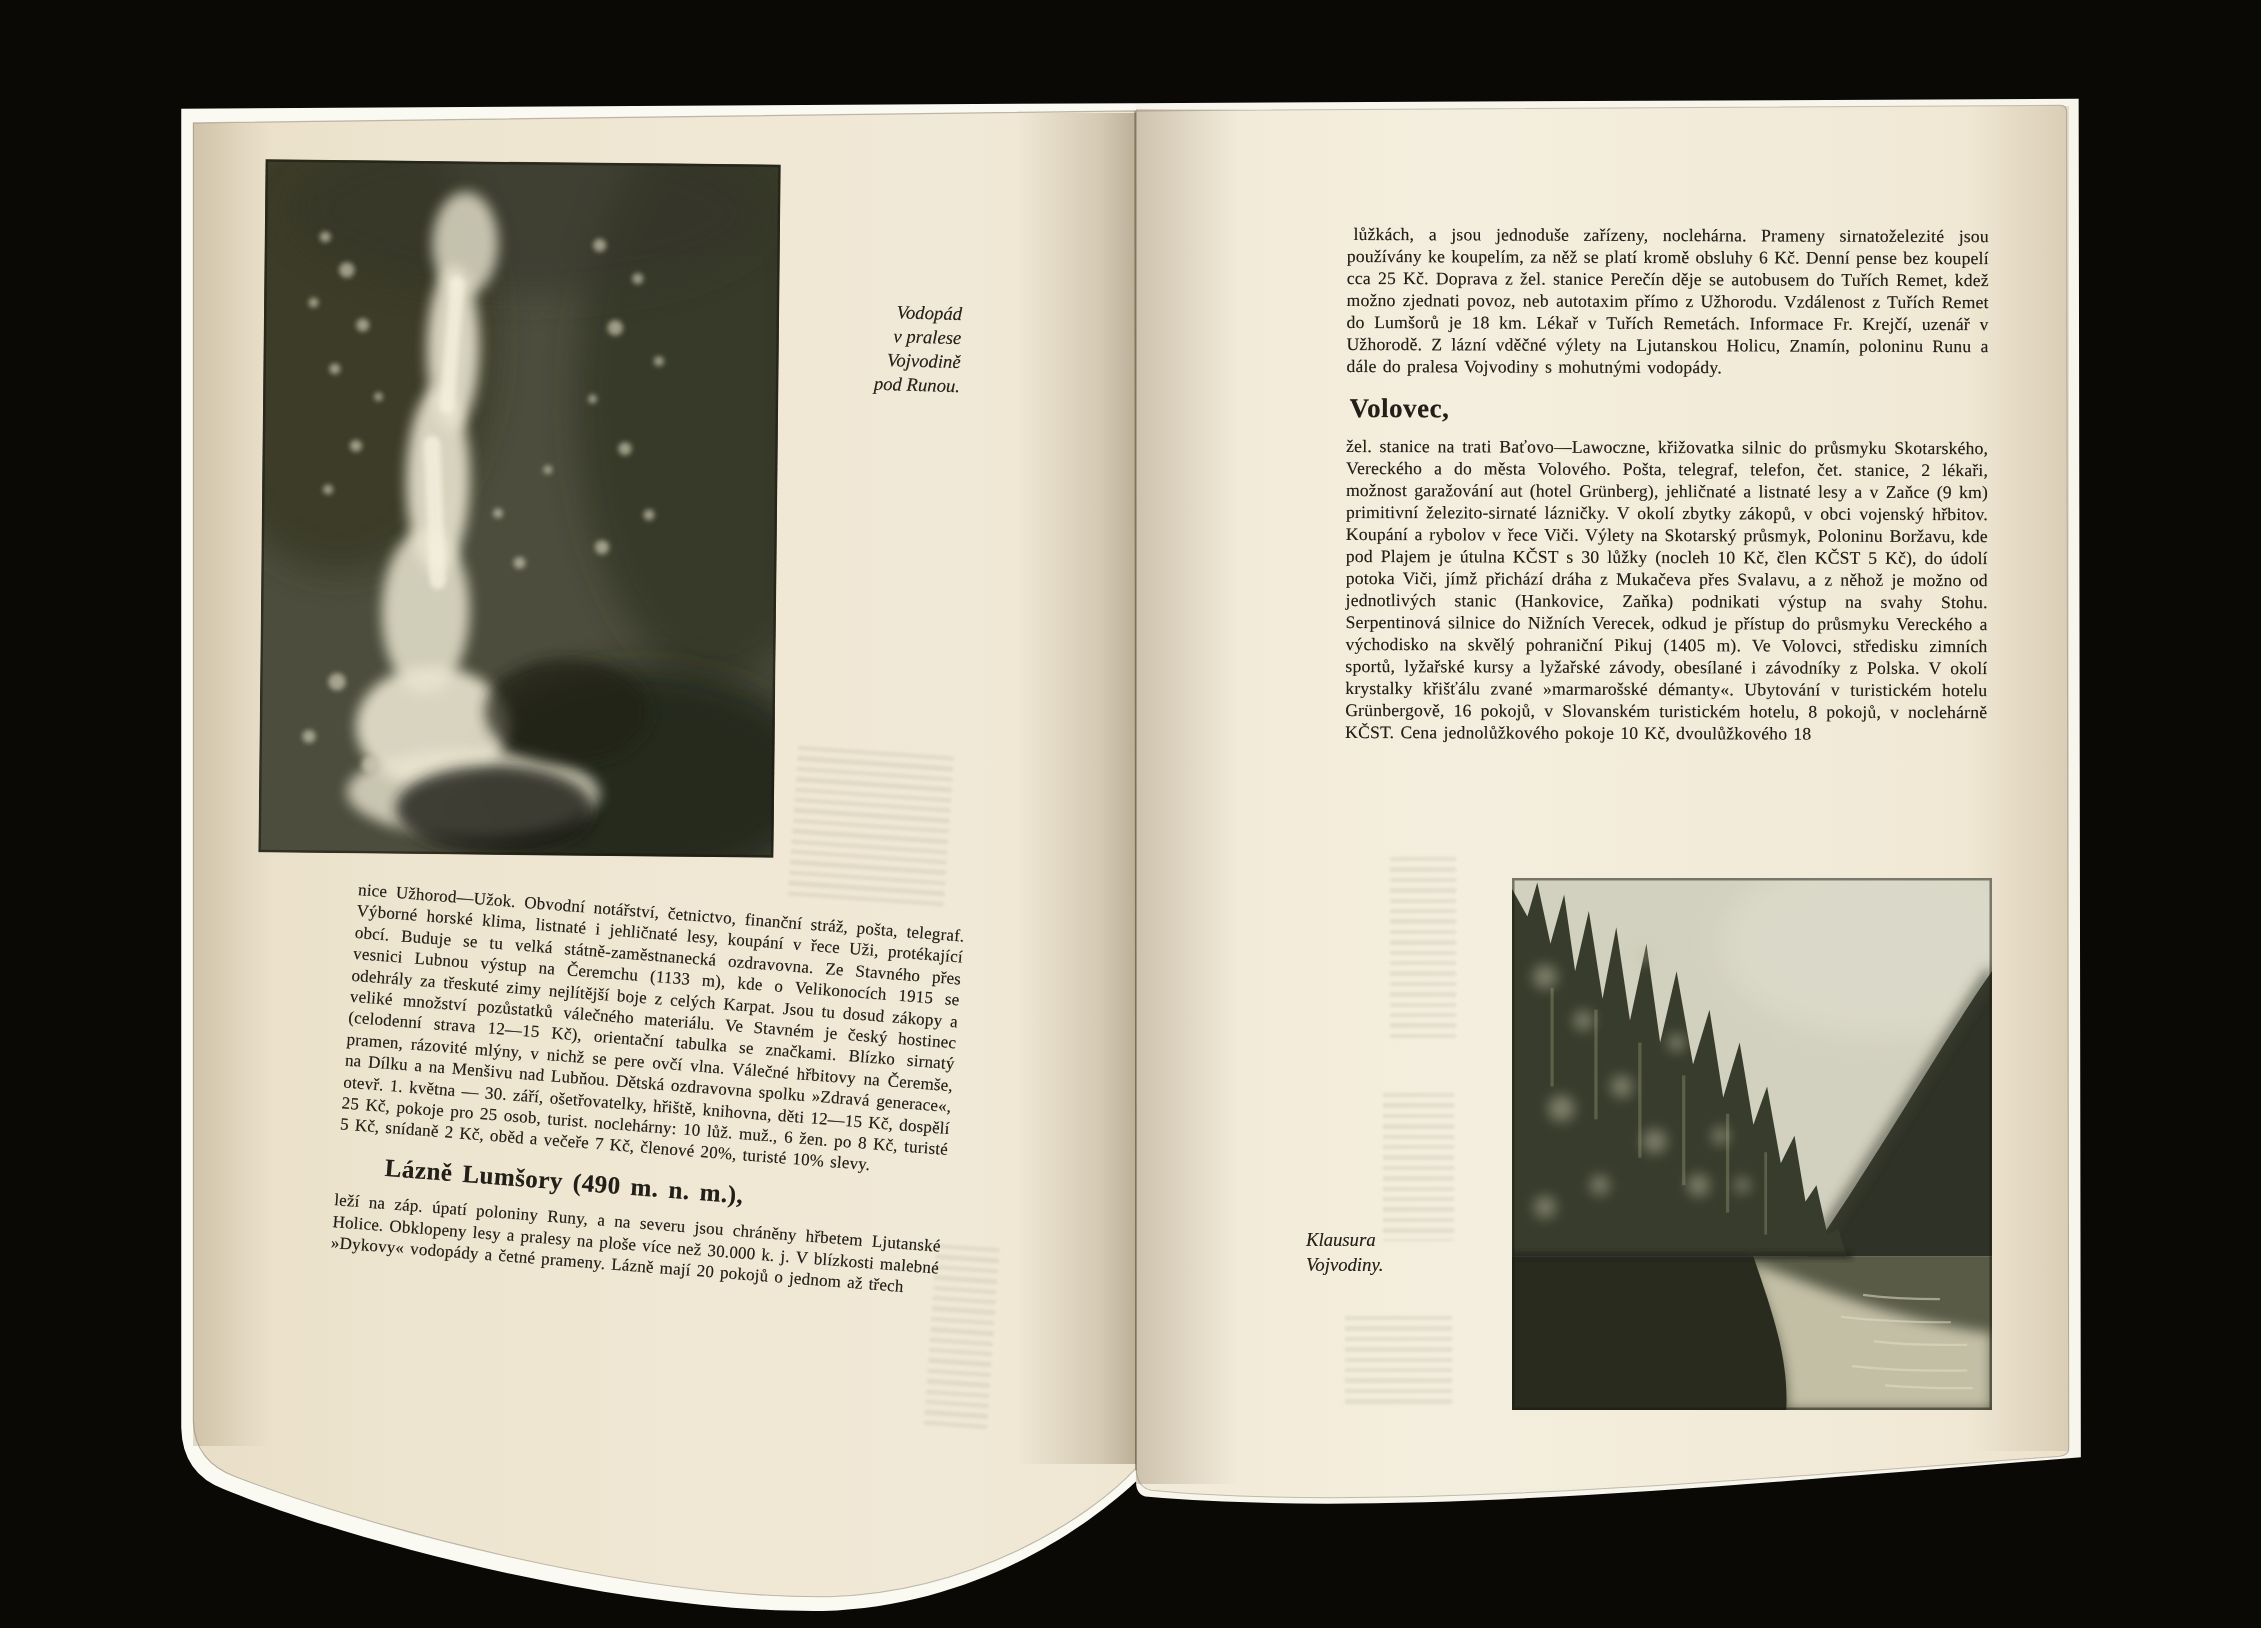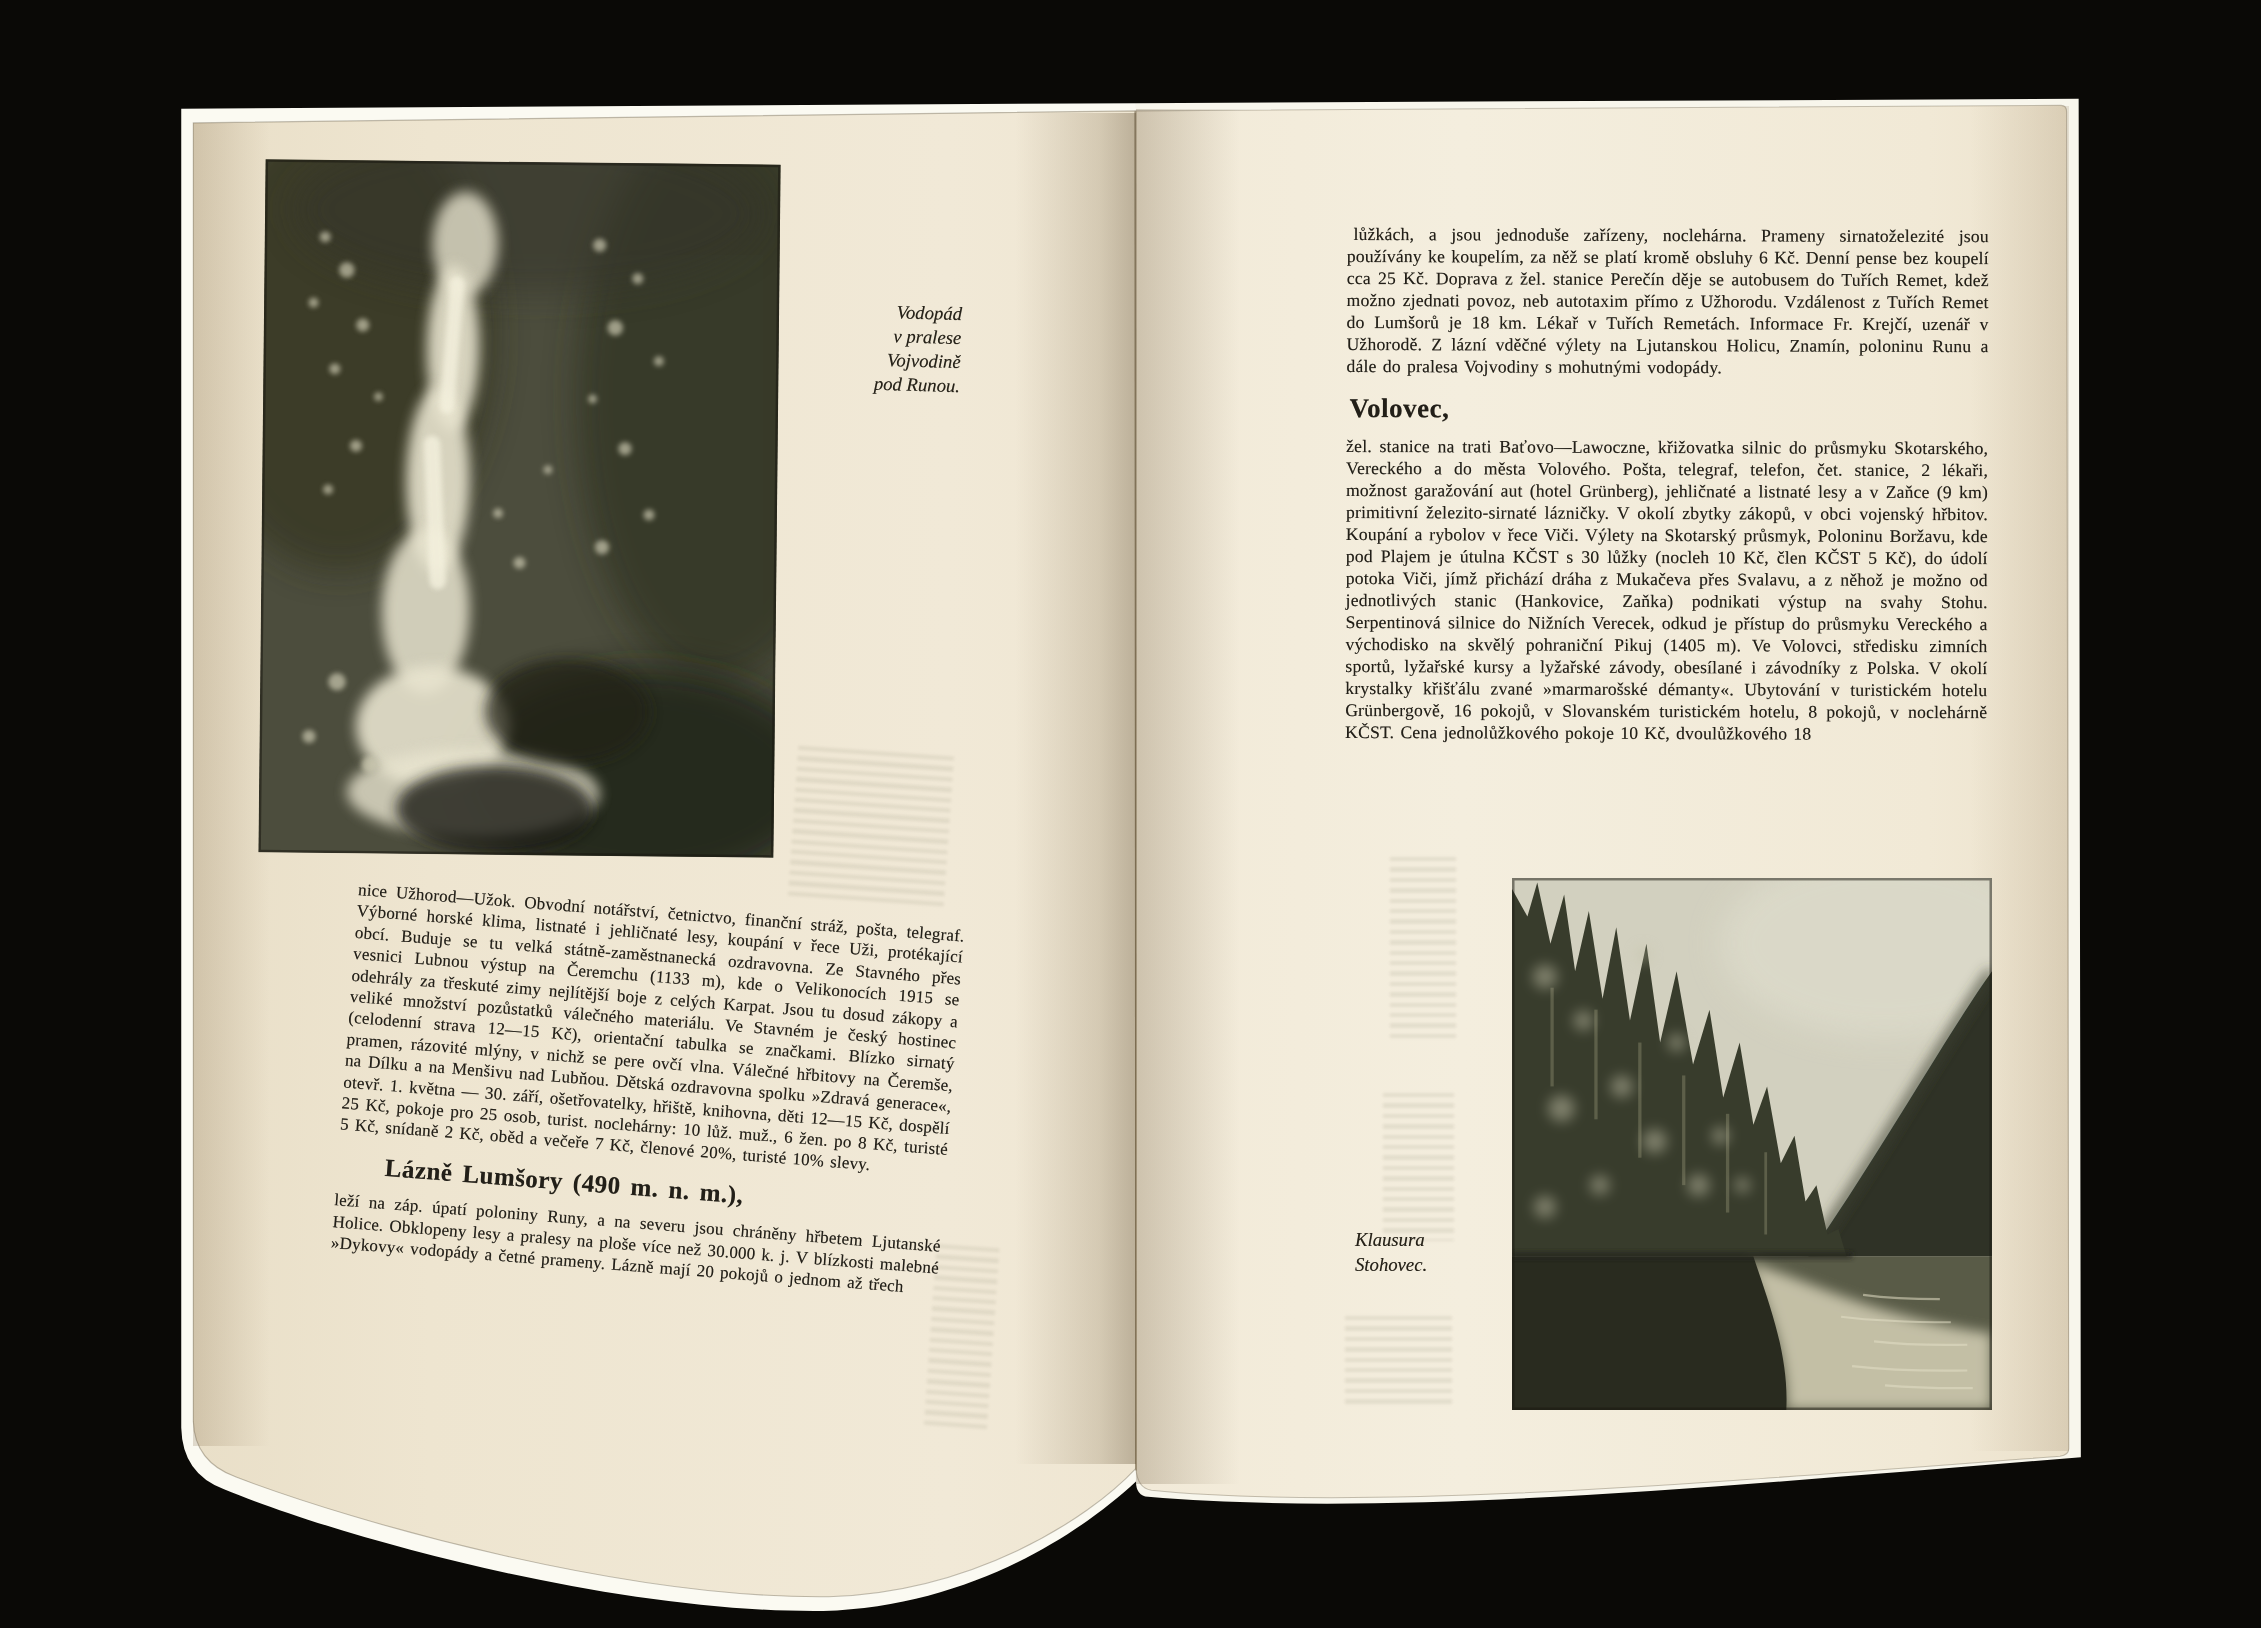--- a/index.html
+++ b/index.html
@@ -35,21 +35,21 @@
   #left-text p{margin:0;font-size:17px;line-height:21.4px;text-align:justify;word-spacing:1.6px;letter-spacing:0.2px;}
   #left-text h2{margin:14.3px 0 10px 48px;font-size:25px;line-height:30px;font-weight:700;letter-spacing:0.5px;word-spacing:3.3px;white-space:nowrap;}
   #right-text{left:1346px;top:224px;width:642px;transform:rotate(.2deg);}
   #right-text p{margin:0;font-size:17.6px;line-height:22px;text-align:justify;word-spacing:1.6px;letter-spacing:0.2px;}
   #right-text p.indent{text-indent:6.6px;}
   #right-text h2{margin:15.4px 0 11px 3.3px;font-size:27px;line-height:32px;font-weight:700;letter-spacing:0.5px;}
 
   .caption{position:absolute;z-index:5;color:#262219;font-style:italic;
     text-shadow:0.2px 0.2px 0.4px rgba(34,30,22,.45);}
   #caption-left{left:812px;top:300px;width:149px;text-align:right;font-size:18.7px;line-height:24px;transform:rotate(1.6deg);}
-  #caption-right{left:1355px;top:1227px;width:165px;text-align:left;font-size:18.7px;line-height:25px;}
+  #caption-right{left:1306px;top:1227px;width:165px;text-align:left;font-size:18.7px;line-height:25px;}
   .caption .line{display:block;}
 </style>
 </head>
 <body>
 
 <div class="stage">
 
   <svg class="pages-svg" width="2261" height="1628" viewBox="0 0 4120 2967">
     <defs>
       <linearGradient id="gradLeft" x1="0" y1="0" x2="1" y2="0">
@@ -238,17 +238,17 @@
         <path d="M660 845 q 70 8 170 6"></path>
           <path d="M620 890 q 90 10 210 8"></path>
         <path d="M680 925 q 70 6 160 5"></path>
       </g>
       <rect x="2" y="2" width="871" height="966" fill="none" stroke="rgba(25,24,16,.5)" stroke-width="5"></rect>
     </svg>
   </div>
 
   <div class="caption" id="caption-right">
     <span class="line">Klausura</span>
-    <span class="line">Stohovec.</span>
+    <span class="line">Vojvodiny.</span>
   </div>
 
 </div>
 
 
 </body></html>

